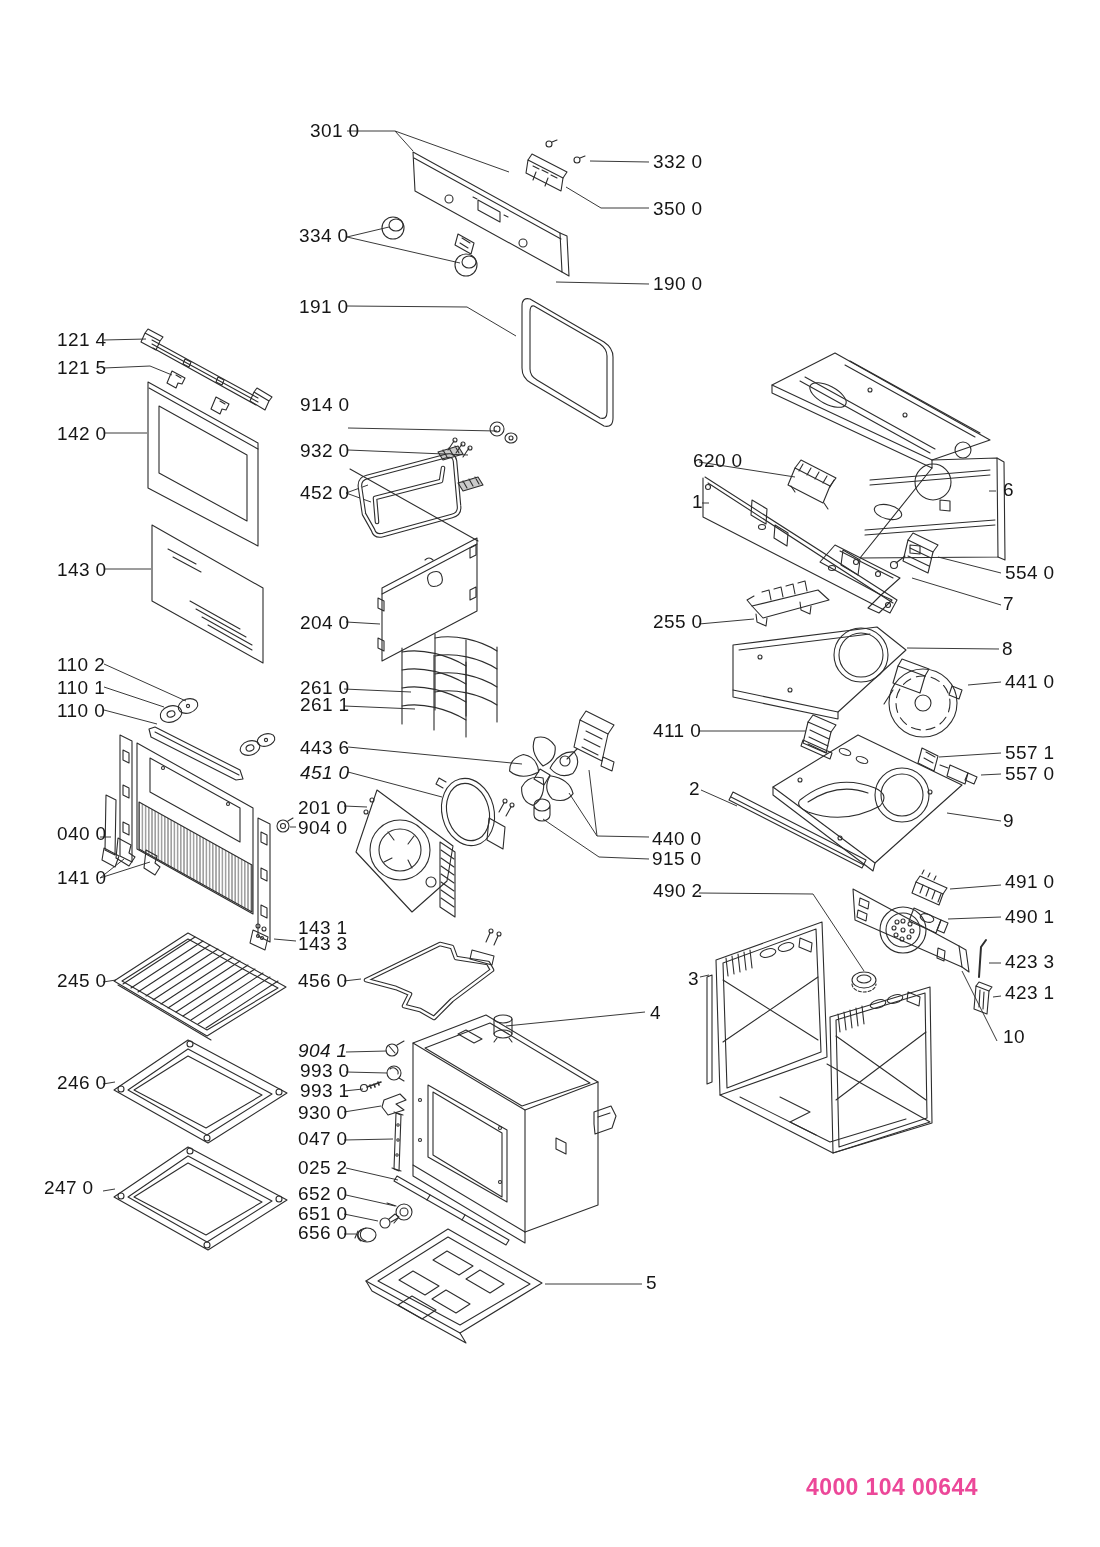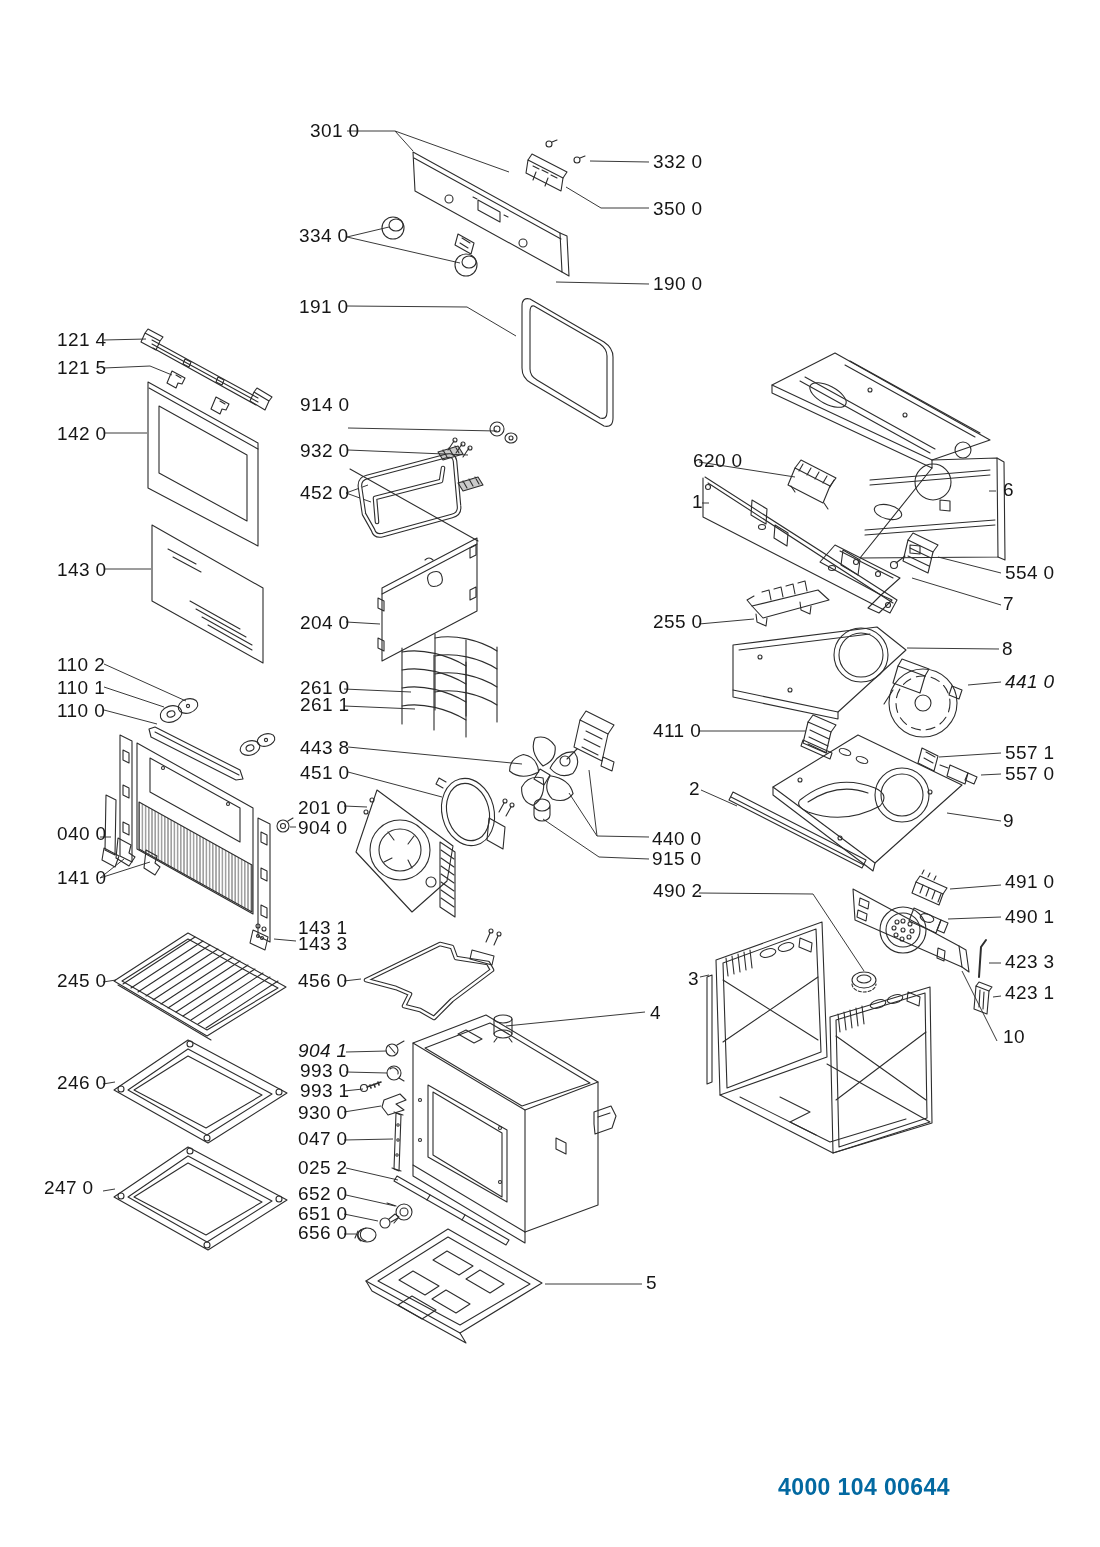--- a/index.html
+++ b/index.html
@@ -6,22 +6,22 @@
   .stage{
     position:relative;width:1100px;height:1547px;background:#fff;
     font-family:"Liberation Sans",sans-serif;overflow:hidden;
   }
   .stage svg{position:absolute;left:0;top:0;}
   .part-label{
     position:absolute;font-size:19px;line-height:1.1;color:#161616;
     white-space:nowrap;letter-spacing:.4px;
   }
   .footer-code{
-    position:absolute;left:778px;top:1474px;font-size:23px;font-weight:bold;
-    color:#0369a1;letter-spacing:.4px;
+    position:absolute;left:806px;top:1474px;font-size:23px;font-weight:bold;
+    color:#ec4899;letter-spacing:.4px;
   }
   .tube-out{fill:none;stroke:#2d2d2d;stroke-width:4.6;stroke-linejoin:round;stroke-linecap:round;}
   .tube-in{fill:none;stroke:#ffffff;stroke-width:2.4;stroke-linejoin:round;stroke-linecap:round;}
 </style>
 </head>
 <body>
 
 <div class="stage">
 
   <svg width="1100" height="1547" viewBox="0 0 1100 1547">
@@ -545,29 +545,29 @@
     <div class="part-label" style="left: 300px; top: 483px;">452 0</div>
     <div class="part-label" style="left: 653px; top: 451px; margin-left: 40px;">620 0</div>
     <div class="part-label" style="left: 692px; top: 492px;">1</div>
     <div class="part-label" style="left: 1003px; top: 480px;">6</div>
     <div class="part-label" style="left: 57px; top: 560px;">143 0</div>
     <div class="part-label" style="left: 1005px; top: 563px;">554 0</div>
     <div class="part-label" style="left: 1003px; top: 594px;">7</div>
     <div class="part-label" style="left: 300px; top: 613px;">204 0</div>
     <div class="part-label" style="left: 653px; top: 612px;">255 0</div>
     <div class="part-label" style="left: 1002px; top: 639px;">8</div>
-    <div class="part-label" style="left: 1005px; top: 672px; font-style: italic;">441 0</div>
+    <div class="part-label" style="left: 1005px; top: 672px;">441 0</div>
     <div class="part-label" style="left: 57px; top: 655px;">110 2</div>
     <div class="part-label" style="left: 57px; top: 678px;">110 1</div>
     <div class="part-label" style="left: 57px; top: 701px;">110 0</div>
     <div class="part-label" style="left: 300px; top: 678px;">261 0</div>
     <div class="part-label" style="left: 300px; top: 695px;">261 1</div>
     <div class="part-label" style="left: 653px; top: 721px;">411 0</div>
-    <div class="part-label" style="left: 300px; top: 738px;">443 8</div>
-    <div class="part-label" style="left: 300px; top: 763px;">451 0</div>
+    <div class="part-label" style="left: 300px; top: 738px;">443 6</div>
+    <div class="part-label" style="left: 300px; top: 763px; font-style: italic;">451 0</div>
     <div class="part-label" style="left: 1005px; top: 743px;">557 1</div>
     <div class="part-label" style="left: 1005px; top: 764px;">557 0</div>
     <div class="part-label" style="left: 689px; top: 779px;">2</div>
     <div class="part-label" style="left: 298px; top: 798px;">201 0</div>
     <div class="part-label" style="left: 298px; top: 818px;">904 0</div>
     <div class="part-label" style="left: 1003px; top: 811px;">9</div>
     <div class="part-label" style="left: 57px; top: 824px;">040 0</div>
     <div class="part-label" style="left: 652px; top: 829px;">440 0</div>
     <div class="part-label" style="left: 652px; top: 849px;">915 0</div>
     <div class="part-label" style="left: 57px; top: 868px;">141 0</div>

